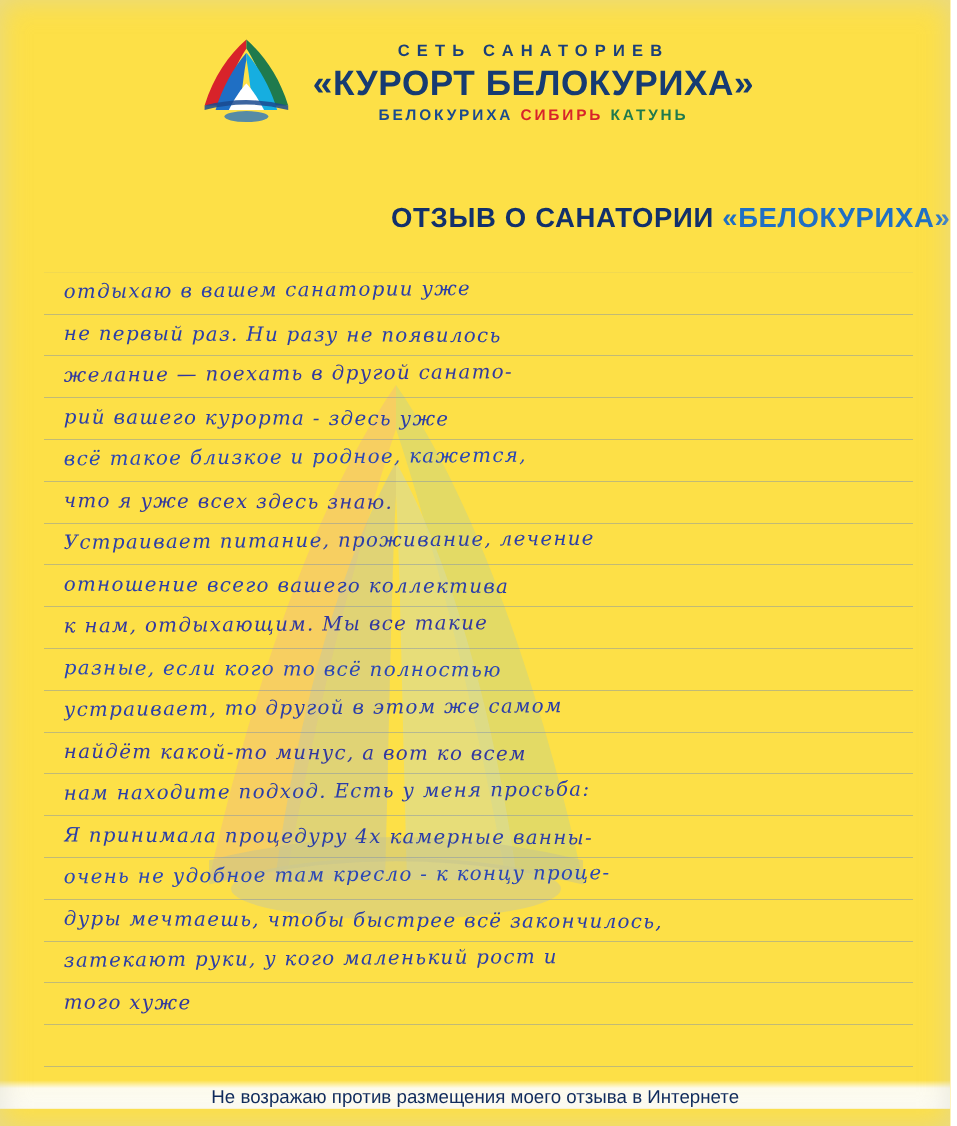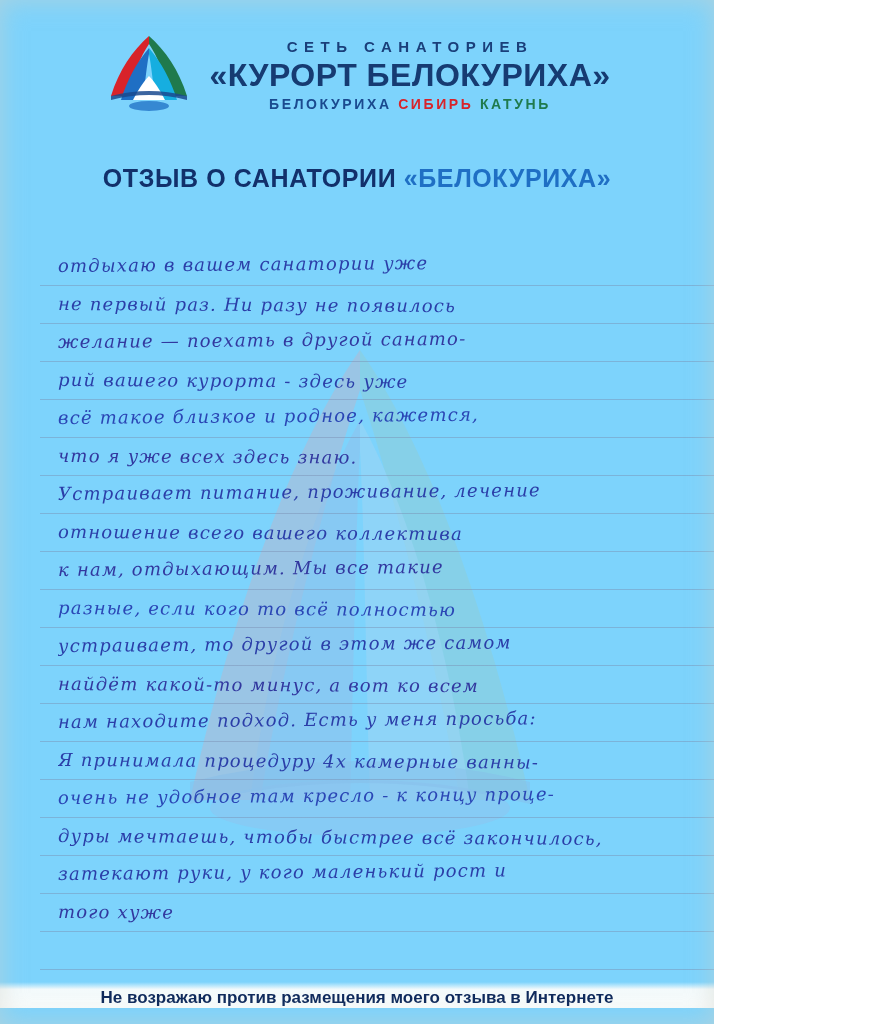--- a/index.html
+++ b/index.html
@@ -8,23 +8,23 @@
   }
   body {
     width: 870px;
     height: 1024px;
     background: #ffffff;
     font-family: "Liberation Sans", sans-serif;
     overflow: hidden;
   }
   .page {
     position: relative;
-    width: 714px;
+    width: 864px;
     height: 1024px;
-    background: #7dd3fc;
+    background: #fde047;
     overflow: hidden;
   }
   
   .page::before {
     content: "";
     position: absolute;
     left: 0; top: 0; right: 0; bottom: 0;
     box-shadow: inset 0 0 26px rgba(210, 210, 200, 0.55);
     pointer-events: none;
     z-index: 40;
@@ -75,26 +75,26 @@
     font-weight: bold;
     letter-spacing: 2.6px;
     white-space: nowrap;
   }
   .logo-sub .w1 { color: #1a4a8f; }
   .logo-sub .w2 { color: #d8232a; }
   .logo-sub .w3 { color: #1f7a4d; }
 
   
   .doc-title {
-    text-align: center;
+    text-align: right;
     font-size: 25px;
     font-weight: bold;
     color: #12306b;
     letter-spacing: 0.6px;
-    margin-top: 28px;
+    margin-top: 48px;
     white-space: nowrap;
   }
   .doc-title .accent { color: #1f6fc4; }
 
   
   .watermark {
     position: absolute;
     left: 150px;
     top: 330px;
     width: 420px;
@@ -148,21 +148,21 @@
   .hand .ln:nth-child(5n)   { color: #2a46b5; }
 
   
   .consent {
     position: absolute;
     left: 0;
     right: 0;
     bottom: 16px;
     text-align: center;
     font-size: 17px;
-    font-weight: bold;
+    font-weight: normal;
     color: #0f2a5c;
     z-index: 30;
     background: linear-gradient(to bottom, rgba(253,253,251,0) 0%, rgba(253,253,251,0.92) 28%, rgba(253,253,251,0.96) 100%);
     padding-top: 6px;
   }
 </style>
 </head>
 <body>
 
 <div class="page">

